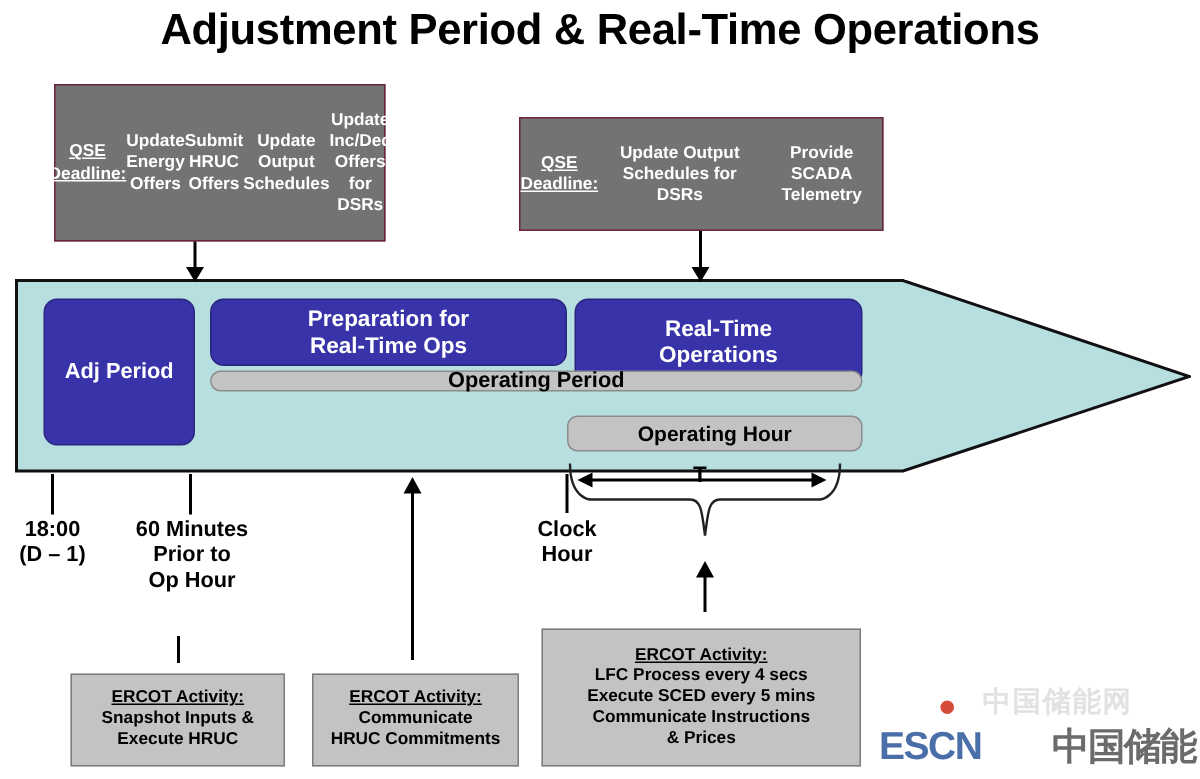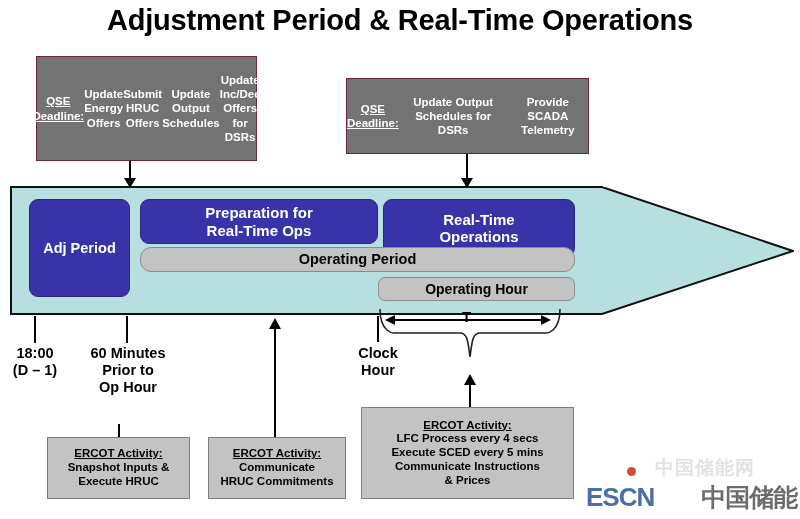--- a/index.html
+++ b/index.html
@@ -45,21 +45,21 @@
   .tlabel{
     position:absolute;font-weight:bold;color:#000000;text-align:center;
     line-height:1.18;font-size:14.5px;white-space:nowrap;
   }
 
   
   .ebox{
     position:absolute;background:#c3c3c3;border:1px solid #7d7d7d;
     color:#000000;font-weight:bold;text-align:center;
     display:flex;flex-direction:column;justify-content:center;align-items:center;
-    line-height:1.2;font-size:11.5px;box-sizing:border-box;
+    line-height:1.2;font-size:11.5px;box-sizing:border-box;margin-top:12px;
   }
   .ebox .hdr{text-decoration:underline;}
 
   
   .tbig{position:absolute;font-weight:bold;font-size:15px;color:#000;}
 
   
   .wm{position:absolute;left:586px;top:481px;display:flex;align-items:baseline;gap:44px;}
   .wm .escn{font-size:26px;font-weight:bold;color:#4a6fa8;letter-spacing:-1px;}
   .wm .cn{font-size:25px;font-weight:bold;color:#6b6b6b;margin-left:3px;letter-spacing:-1px;}
@@ -111,21 +111,21 @@
   <div class="rb blue" style="left:140px;top:199px;width:238px;height:45px;font-size:15px;flex-direction:column;text-align:center;">
     <span>Preparation for</span>
     <span>Real-Time Ops</span>
   </div>
 
   <div class="rb blue" style="left:383px;top:199px;width:192px;height:58px;font-size:15px;flex-direction:column;">
     <span>Real-Time</span>
     <span>Operations</span>
   </div>
 
-  <div class="rb gray" style="left:140px;top:247px;width:435px;height:25px;font-size:14.5px;border-radius:11px;">
+  <div class="rb gray" style="left:140px;top:247px;width:435px;height:14px;font-size:14.5px;border-radius:11px;">
     <span>Operating Period</span>
   </div>
 
   <div class="rb gray" style="left:378px;top:277px;width:197px;height:24px;font-size:14px;">
     <span>Operating Hour</span>
   </div>
 
   <div class="vline" style="left:34px;top:316px;height:27px;"></div>
   <div class="vline" style="left:126px;top:316px;height:27px;"></div>
   <div class="vline" style="left:377px;top:316px;height:26px;"></div>

